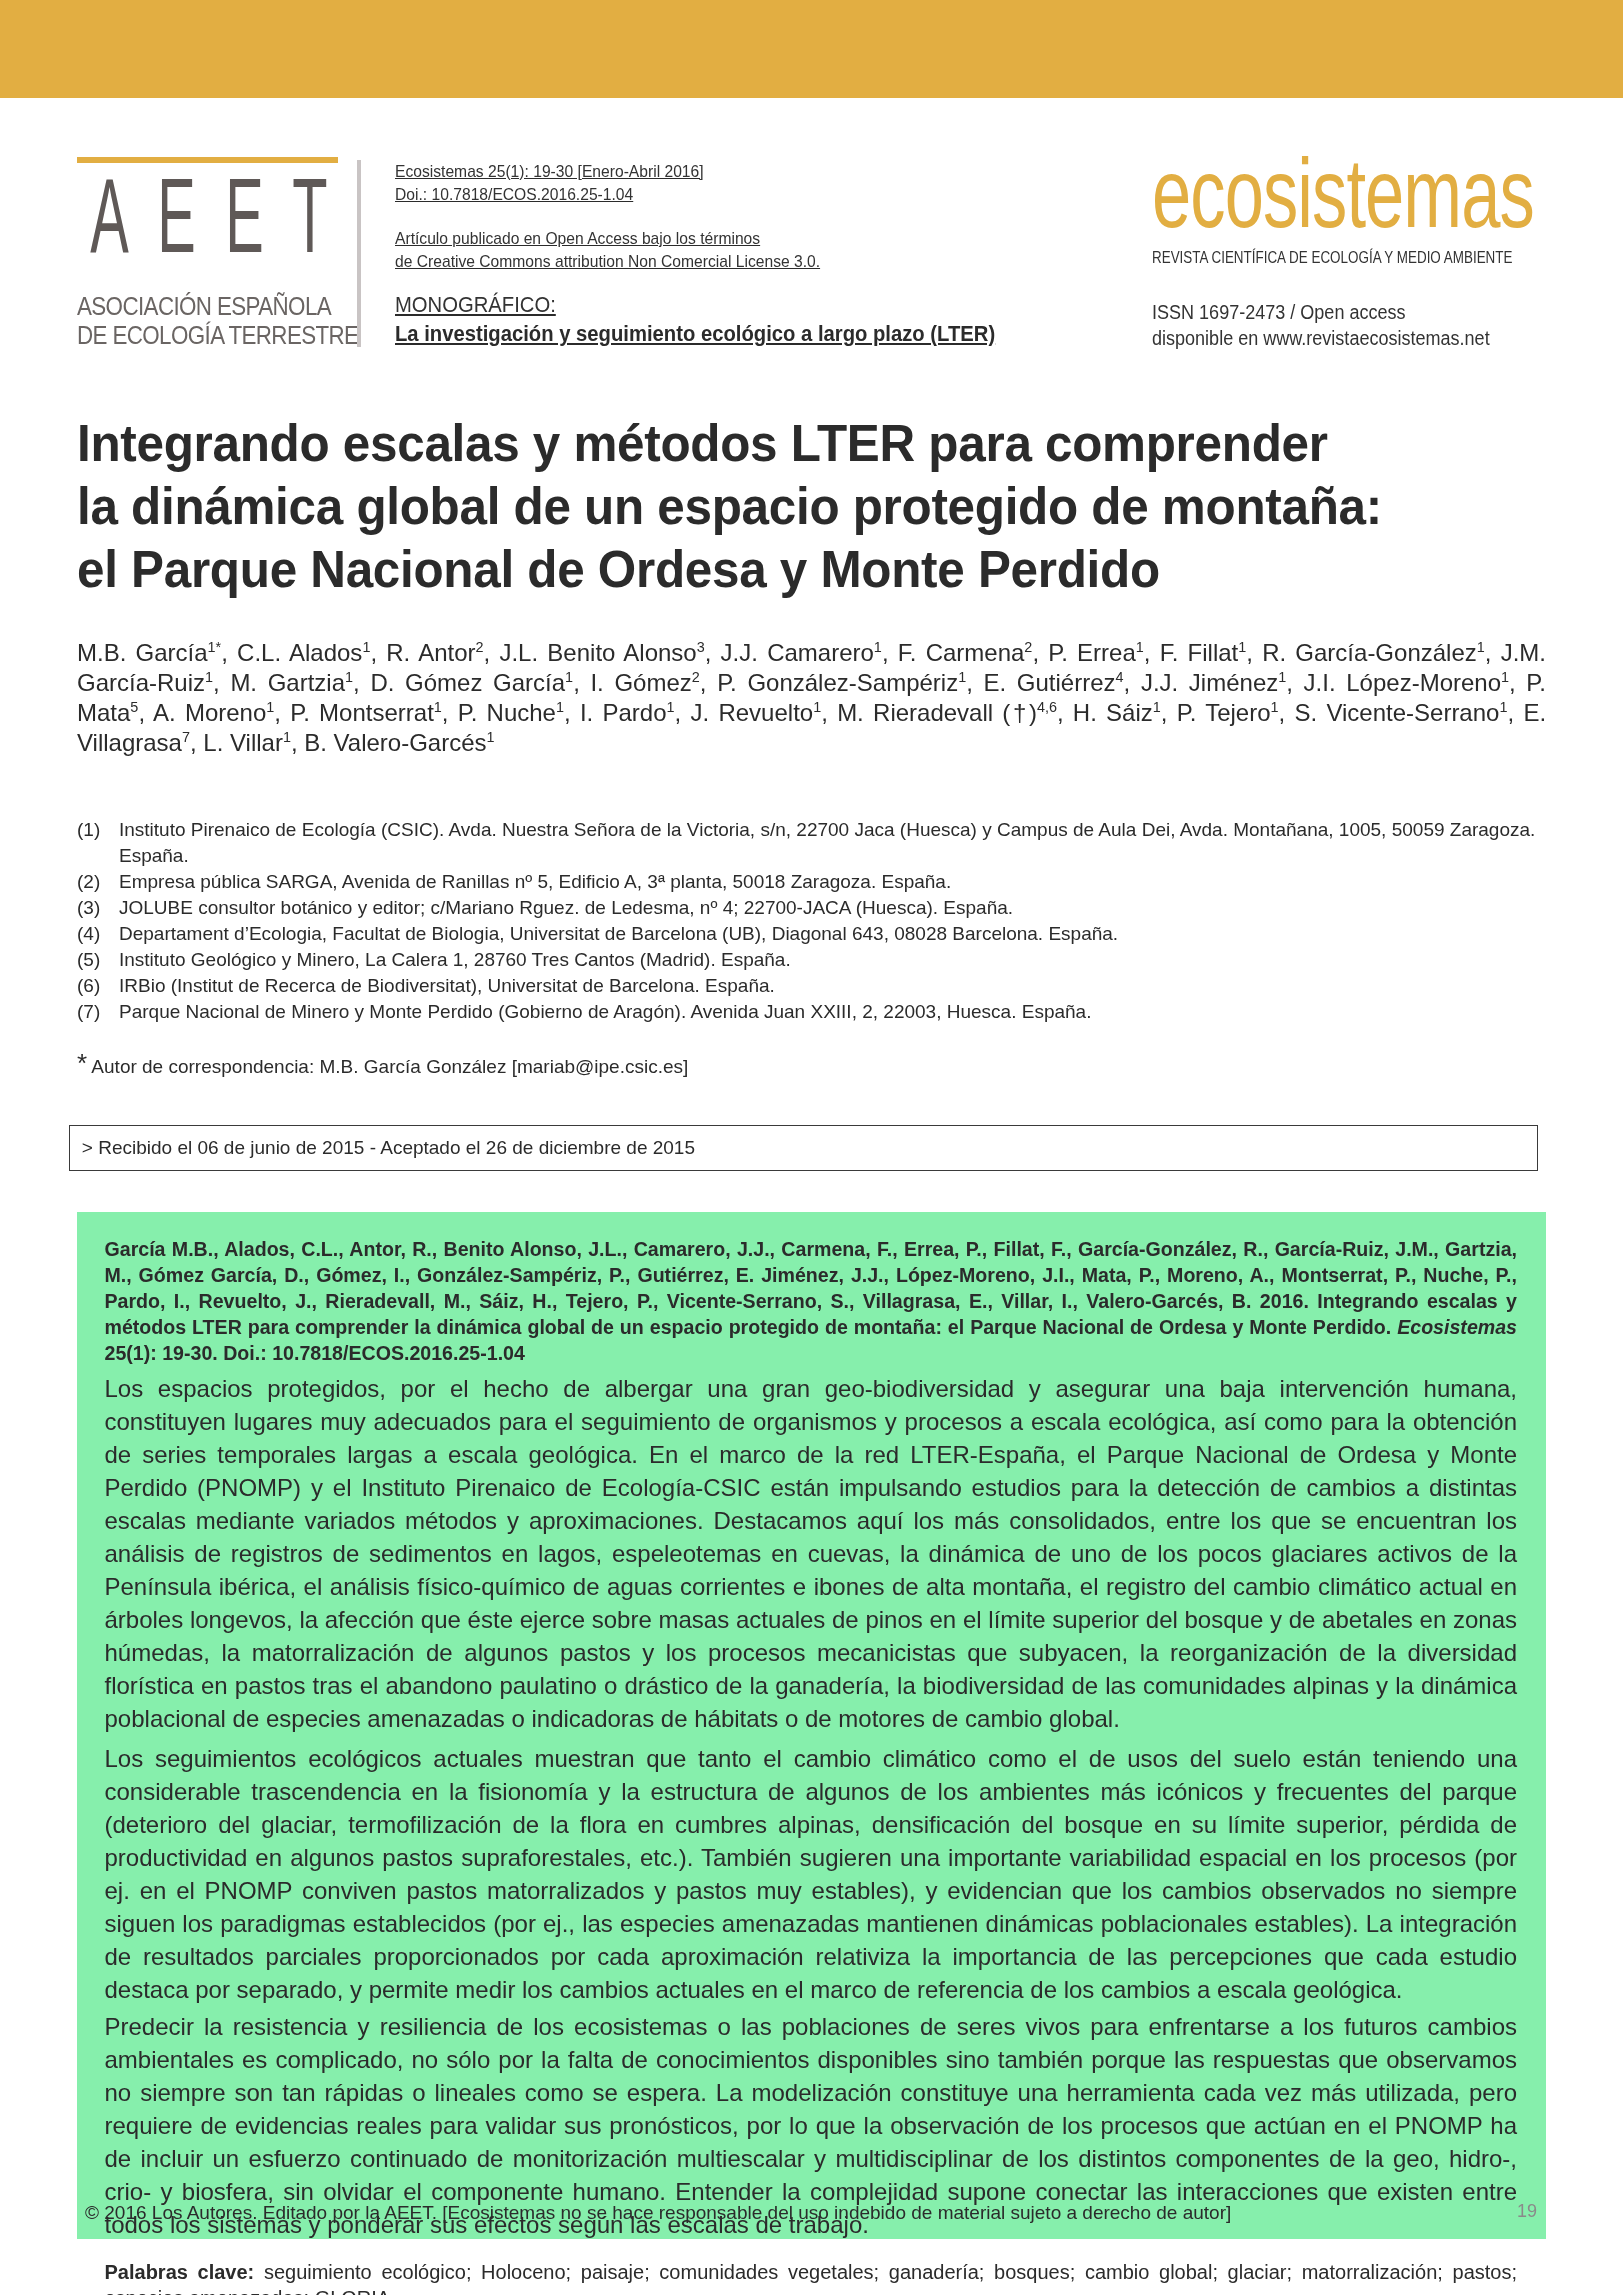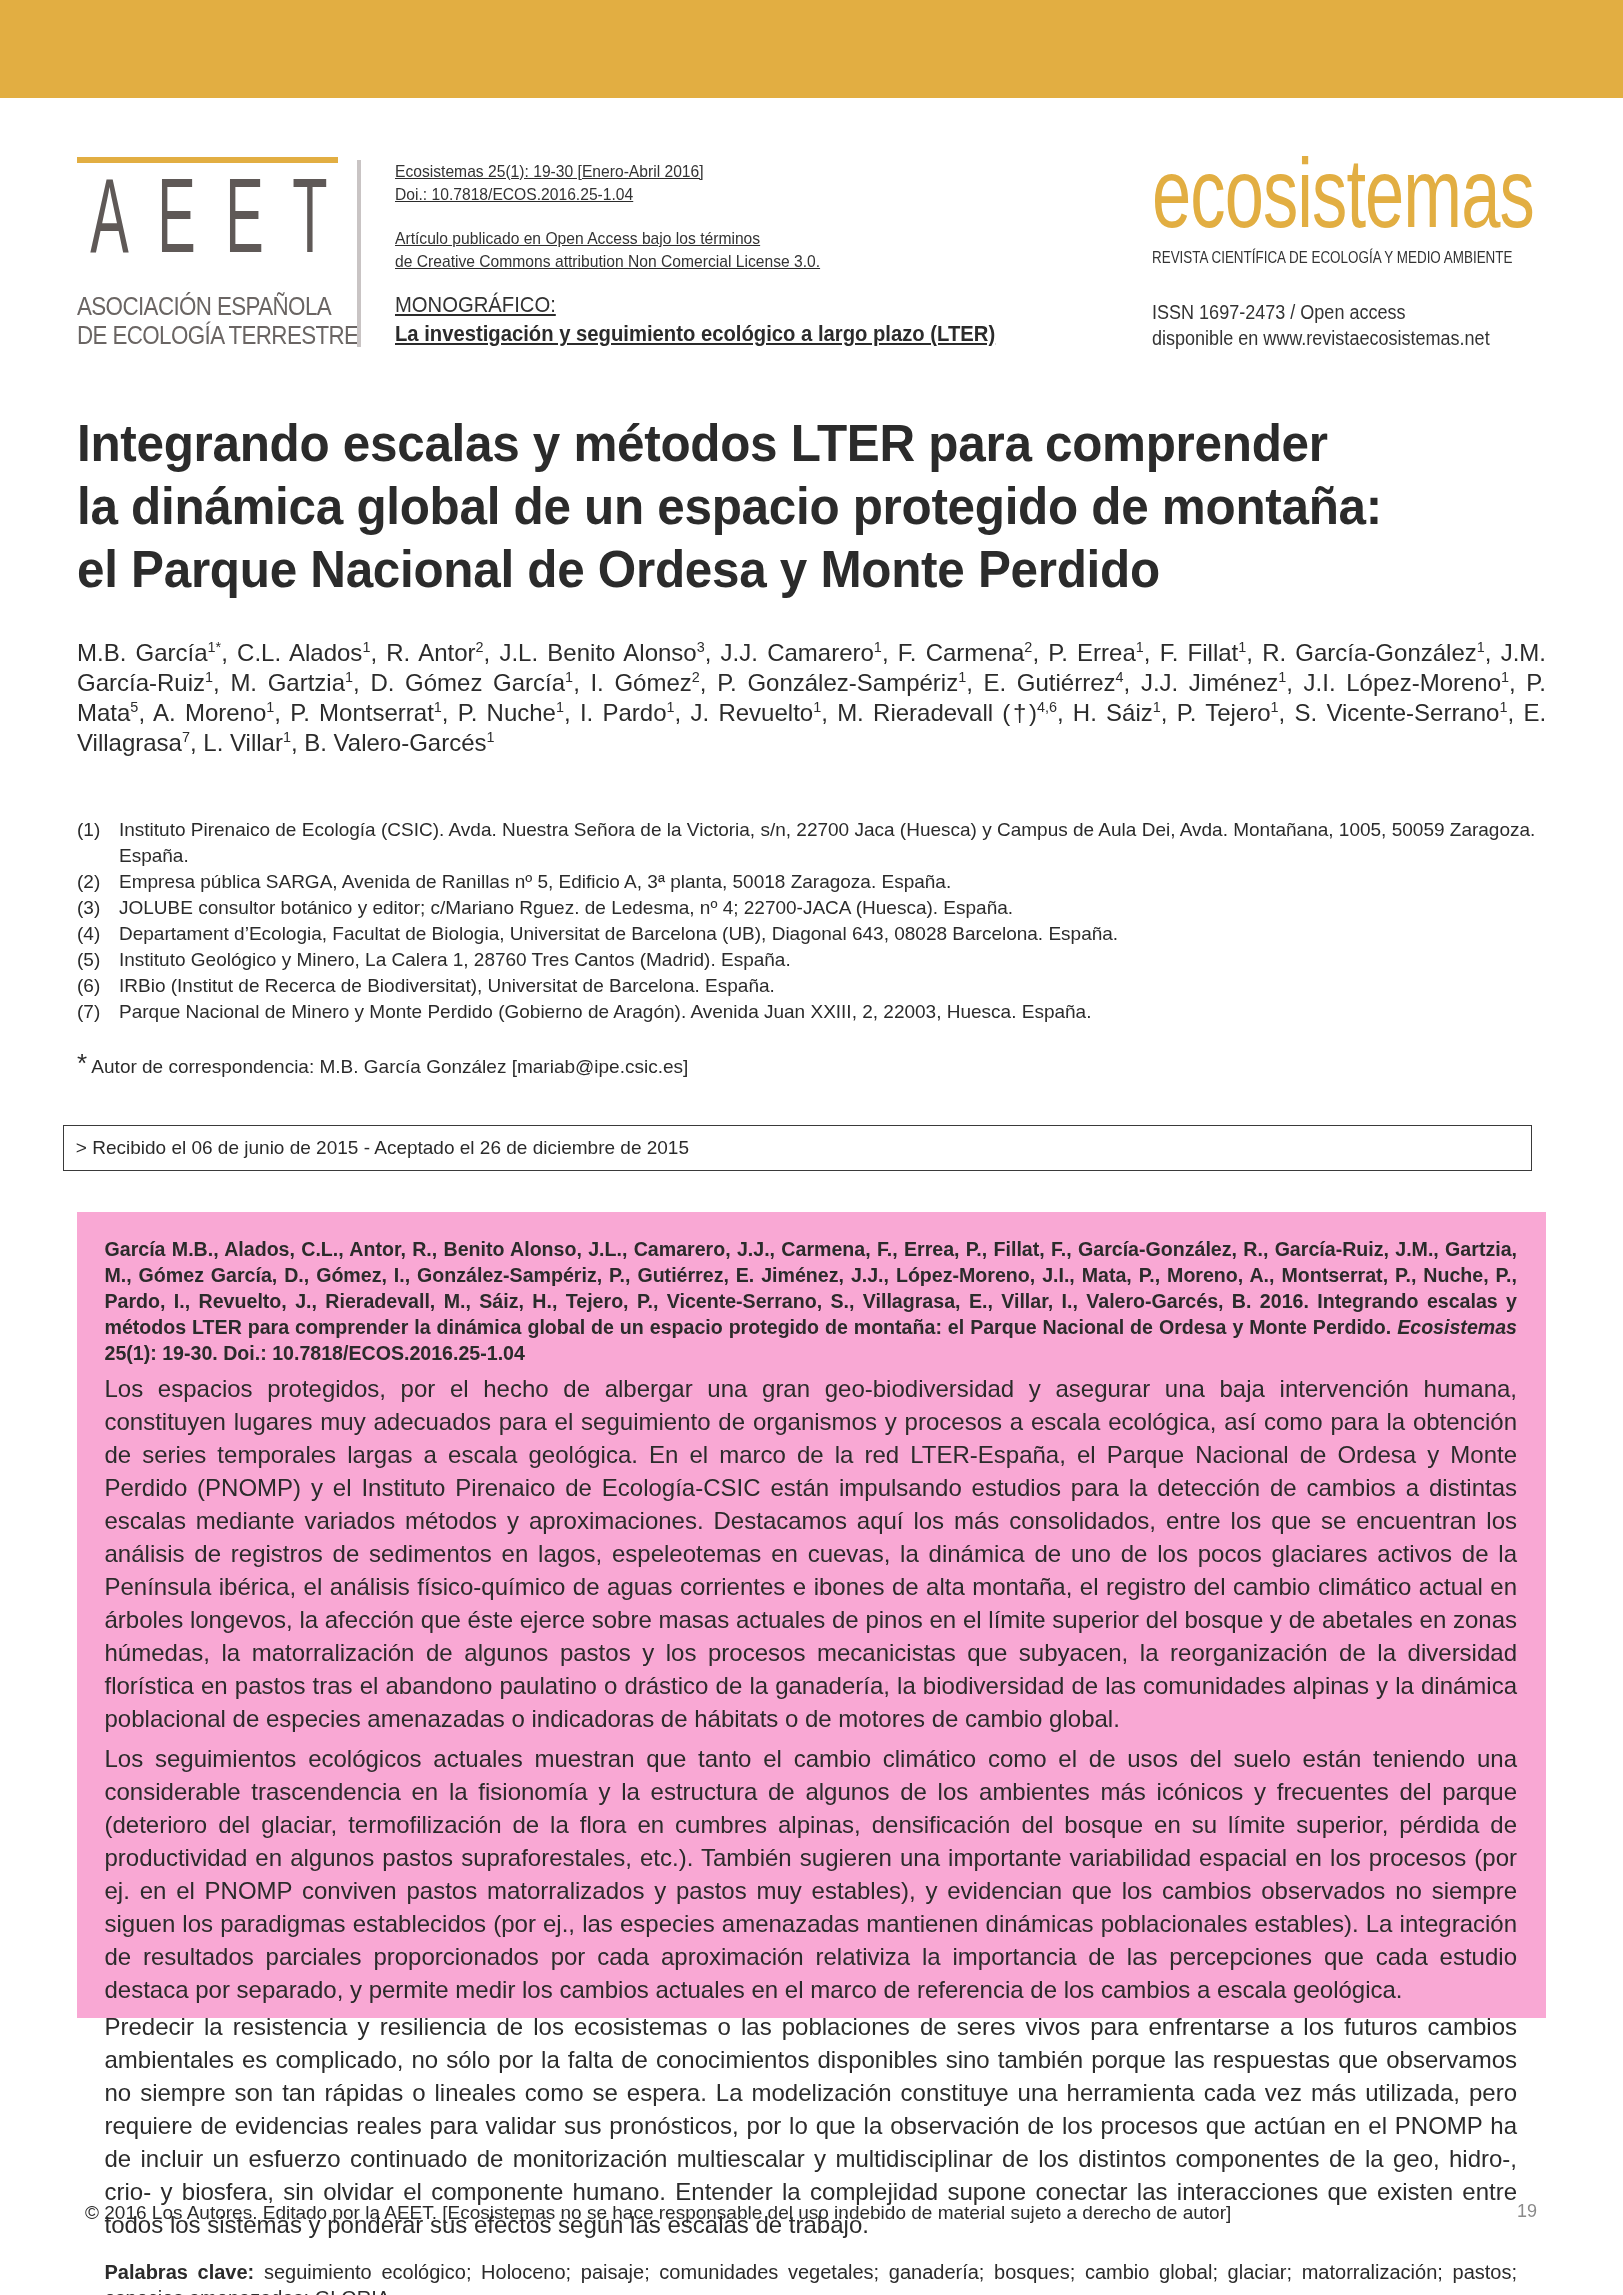--- a/index.html
+++ b/index.html
@@ -39,24 +39,24 @@
 
   
   .affils { position: absolute; left: 77px; top: 817px; width: 1469px; font-size: 19px; line-height: 26px; color: #2b2b2b; }
   .aff { display: flex; }
   .aff-num { width: 42px; flex: none; }
   .aff-text { flex: 1; }
   .corr { position: absolute; left: 77px; top: 1054px; font-size: 19px; line-height: 26px; color: #2b2b2b; }
   .corr .star { font-size: 26px; vertical-align: top; position: relative; top: -3.9px; }
 
   
-  .received { position: absolute; left: 63px; top: 1125px; width: 1469px; height: 46px; border: 1.3px solid #3a3a3a; padding: 0 11.8px; font-size: 19px; line-height: 43px; color: #2b2b2b; }
+  .received { position: absolute; left: 69px; top: 1125px; width: 1469px; height: 46px; border: 1.3px solid #3a3a3a; padding: 0 11.8px; font-size: 19px; line-height: 43px; color: #2b2b2b; }
 
   
-  .abstract { position: absolute; left: 77px; top: 1212px; width: 1469px; height: 806px; background: #f9a8d4; padding: 23.6px 29px 0 27.5px; }
+  .abstract { position: absolute; left: 77px; top: 1212px; width: 1469px; height: 1027px; background: #86efac; padding: 23.6px 29px 0 27.5px; }
   .citation { font-size: 19.6px; line-height: 26px; font-weight: bold; color: #2b2b2b; text-align: justify; }
   .citation i { font-style: italic; }
   .abs-p { font-size: 24px; line-height: 33px; color: #2b2b2b; text-align: justify; margin-top: 6.5px; }
   .abs-p.tight { margin-top: 4px; }
   .keywords { margin-top: 18.3px; font-size: 20px; line-height: 26px; color: #2b2b2b; text-align: justify; }
   .keywords b { font-weight: bold; }
 
   
   .footer { position: absolute; left: 85px; top: 2201px; font-size: 19px; line-height: 23.6px; color: #2b2b2b; white-space: nowrap; }
   .page-num { position: absolute; left: 1517px; top: 2197px; font-size: 18px; line-height: 29px; color: #8a8a8a; }

